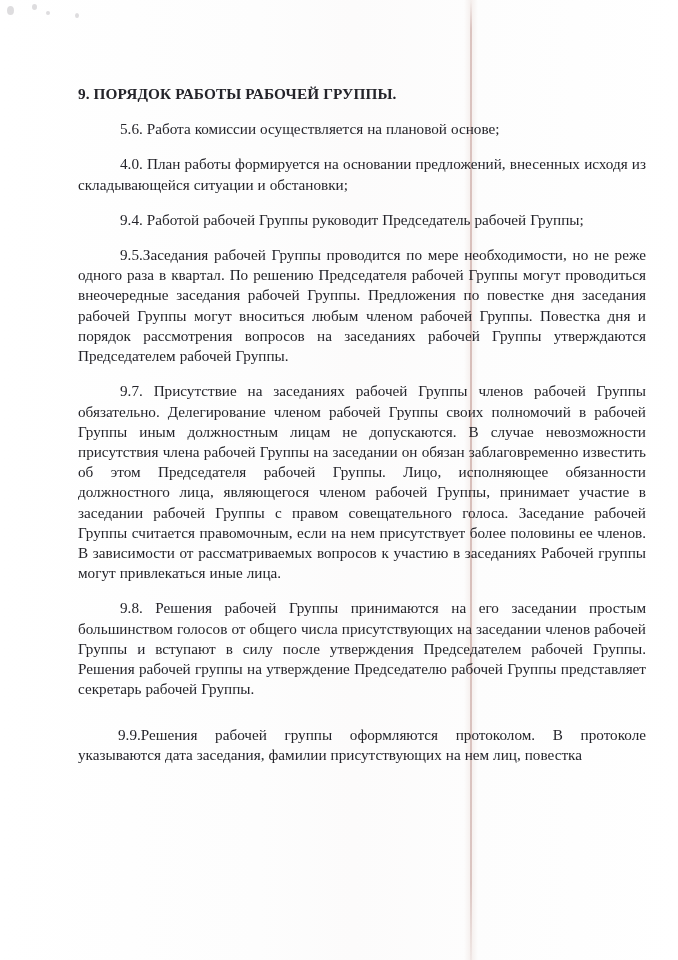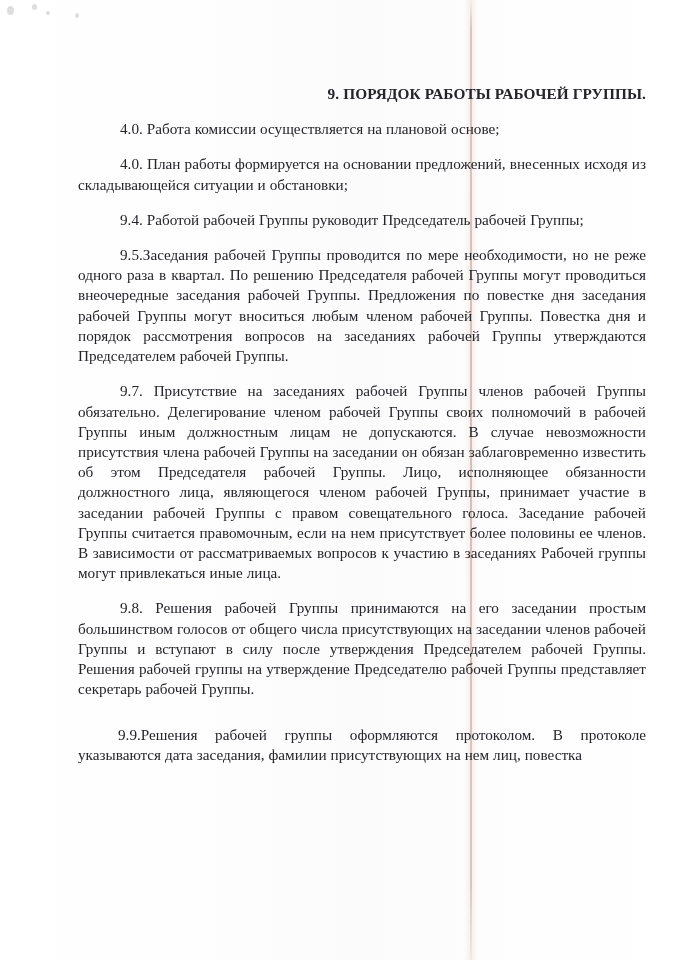--- a/index.html
+++ b/index.html
@@ -73,21 +73,21 @@
   .content {
     position: absolute;
     left: 78px;
     top: 84px;
     width: 568px;
   }
 
   .doc-title {
     font-weight: bold;
     font-size: 15.3px;
-    text-align: right;
+    text-align: left;
     letter-spacing: 0.1px;
     margin: 0 0 16px 0;
     line-height: 1.25;
   }
 
   p.para {
     margin: 0 0 15px 0;
     font-size: 15.2px;
     line-height: 1.33;
     text-align: justify;
@@ -118,21 +118,21 @@
 
   <div class="speck s1"></div>
   <div class="speck s2"></div>
   <div class="speck s3"></div>
   <div class="speck s4"></div>
 
   <div class="content">
 
     <h1 class="doc-title">9. ПОРЯДОК РАБОТЫ РАБОЧЕЙ ГРУППЫ.</h1>
 
-    <p class="para">4.0. Работа комиссии осуществляется на плановой основе;</p>
+    <p class="para">5.6. Работа комиссии осуществляется на плановой основе;</p>
 
     <p class="para">4.0. План работы формируется на основании предложений, внесенных исходя из складывающейся ситуации и обстановки;</p>
 
 
     <p class="para">9.4. Работой рабочей Группы руководит Председатель рабочей Группы;</p>
 
     <p class="para">9.5.Заседания рабочей Группы проводится по мере необходимости, но не реже одного раза в квартал. По решению Председателя рабочей Группы могут проводиться внеочередные заседания рабочей Группы. Предложения по повестке дня заседания рабочей Группы могут вноситься любым членом рабочей Группы. Повестка дня и порядок рассмотрения вопросов на заседаниях рабочей Группы утверждаются Председателем рабочей Группы.</p>
 
 
     <p class="para">9.7. Присутствие на заседаниях рабочей Группы членов рабочей Группы обязательно. Делегирование членом рабочей Группы своих полномочий в рабочей Группы иным должностным лицам не допускаются. В случае невозможности присутствия члена рабочей Группы на заседании он обязан заблаговременно известить об этом Председателя рабочей Группы. Лицо, исполняющее обязанности должностного лица, являющегося членом рабочей Группы, принимает участие в заседании рабочей Группы с правом совещательного голоса. Заседание рабочей Группы считается правомочным, если на нем присутствует более половины ее членов. В зависимости от рассматриваемых вопросов к участию в заседаниях Рабочей группы могут привлекаться иные лица.</p>

